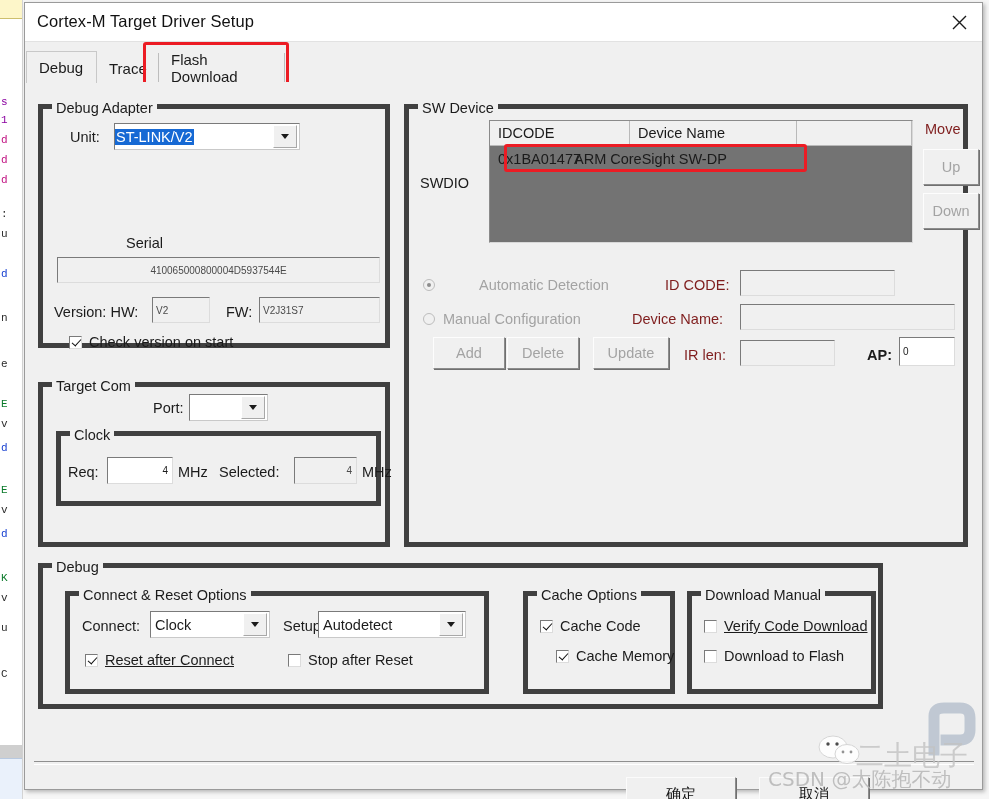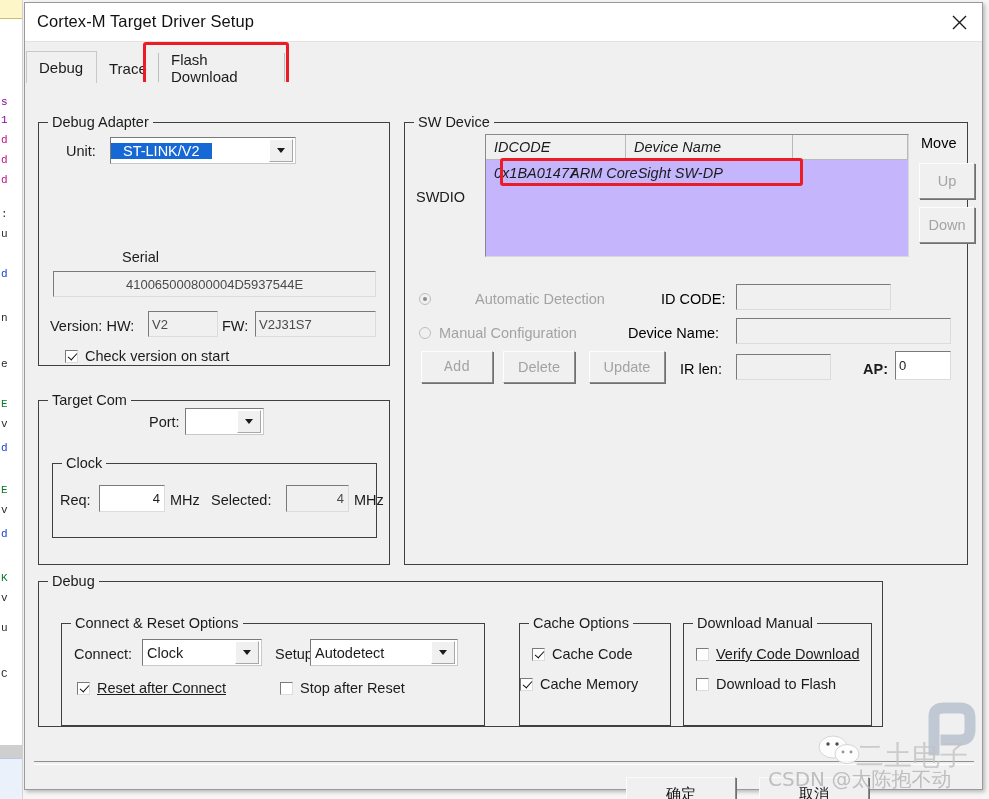--- a/index.html
+++ b/index.html
@@ -34,44 +34,44 @@
   
   .tabstrip{position:absolute;left:0;top:9px;width:955px;height:32px;}
   .tabstrip:after{content:"";position:absolute;left:0;top:31px;width:955px;height:1px;background:#c8c8c8;}
   .tab{position:absolute;top:0;height:32px;display:flex;align-items:center;
     padding:0 12px;font-size:15px;color:#1b1b1b;box-sizing:border-box;}
   .tab.active{background:#f0f0f0;border-left:1px solid #c8c8c8;border-top:1px solid #c8c8c8;border-right:1px solid #c8c8c8;z-index:3;}
   .tab.inactive{background:#f0f0f0;border-left:1px solid #bdbdbd;border-right:1px solid #bdbdbd;top:2px;height:30px;}
   .tabpage{position:absolute;left:0;top:40px;width:955px;height:700px;background:#f0f0f0;}
 
   
-  .group{position:absolute;border:1px solid #404040;box-sizing:border-box;margin-top:18px;}
+  .group{position:absolute;border:5px solid #404040;box-sizing:border-box;}
   .group>.glabel{position:absolute;top:-9px;left:9px;background:#f0f0f0;padding:0 4px;
     font-size:14.5px;color:#1b1b1b;white-space:nowrap;}
 
   
   .lbl{position:absolute;font-size:14.5px;color:#1b1b1b;white-space:nowrap;}
-  .lbl.dis{color:#000000;}
+  .lbl.dis{color:#7f1d1d;}
   .ul{text-decoration:underline;}
 
   .field{position:absolute;box-sizing:border-box;background:#ffffff;
     border-top:1.5px solid #7a7a7a;border-left:1.5px solid #7a7a7a;
     border-right:1px solid #dcdcdc;border-bottom:1px solid #dcdcdc;
-    font-size:13px;color:#1b1b1b;display:flex;align-items:center;padding:0 3px;}
+    font-size:10px;color:#1b1b1b;display:flex;align-items:center;padding:0 3px;}
   .field.ro{background:#f0f0f0;color:#4a4a4a;}
   .field.dis{background:#f0f0f0;color:#a3a3a3;}
   .field.center{justify-content:center;}
   .field.right{justify-content:flex-end;padding-right:4px;}
 
   .combo{position:absolute;box-sizing:border-box;background:#ffffff;
     border-top:1.5px solid #7a7a7a;border-left:1.5px solid #7a7a7a;
     border-right:1px solid #c9c9c9;border-bottom:1px solid #c9c9c9;
     display:flex;align-items:center;}
   .combo .ctext{flex:1;padding-left:4px;font-size:14.5px;white-space:nowrap;overflow:hidden;}
-  .combo .ctext.sel{background:#1669d4;color:#ffffff;flex:0 0 auto;padding:0 12px;}
+  .combo .ctext.sel{background:#1669d4;color:#ffffff;flex:0 0 auto;padding:0 1px;}
   .combo .carrow{width:22px;height:calc(100% - 4px);margin:2px 2px 2px 0;background:#f0f0f0;
     border:1px solid #a8a8a8;border-top-color:#ffffff;border-left-color:#ffffff;
     display:flex;align-items:center;justify-content:center;}
   .combo .carrow i{display:block;width:0;height:0;border-left:4.5px solid transparent;
     border-right:4.5px solid transparent;border-top:5px solid #1b1b1b;}
 
   .btn{position:absolute;box-sizing:border-box;background:#f0f0f0;
     border:1px solid #8c8c8c;border-top-color:#fdfdfd;border-left-color:#fdfdfd;
     box-shadow:1px 1px 0 #707070;display:flex;align-items:center;justify-content:center;
     font-size:14.5px;color:#1b1b1b;}
@@ -84,23 +84,23 @@
     margin-right:7px;position:relative;flex:0 0 auto;}
   .chk.on .box:after{content:"";position:absolute;left:3.5px;top:0.5px;width:4px;height:8px;
     border:solid #111;border-width:0 1.7px 1.7px 0;transform:rotate(42deg);}
 
   .radio{position:absolute;display:flex;align-items:center;font-size:14.5px;white-space:nowrap;color:#a3a3a3;}
   .radio .rb{width:12px;height:12px;border-radius:50%;box-sizing:border-box;
     border:1.3px solid #bdbdbd;background:#f0f0f0;margin-right:8px;position:relative;flex:0 0 auto;}
   .radio.on .rb:after{content:"";position:absolute;left:3px;top:3px;width:4px;height:4px;border-radius:50%;background:#8d8d8d;}
 
   
-  .listbox{position:absolute;box-sizing:border-box;background:#c4b5fd;
+  .listbox{position:absolute;box-sizing:border-box;background:#737373;
     border-top:1.5px solid #8a8a8a;border-left:1.5px solid #8a8a8a;
-    border-right:1px solid #d8d8d8;border-bottom:1px solid #d8d8d8;font-style:italic;}
+    border-right:1px solid #d8d8d8;border-bottom:1px solid #d8d8d8;}
   .lhead{position:absolute;left:0;top:0;right:0;height:25px;display:flex;}
   .lhead .hc{box-sizing:border-box;background:#f0f0f0;border-right:1px solid #b9b9b9;
     border-bottom:1px solid #b9b9b9;display:flex;align-items:center;padding-left:8px;
     font-size:14.5px;color:#1b1b1b;}
   .lrow{position:absolute;left:0;top:25px;height:25px;display:flex;align-items:center;font-size:14.5px;}
   .lrow .c1{width:72px;padding-left:8px;}
   .lrow .c2{padding-left:4px;}
 
   
   .redbox{position:absolute;border:3px solid #ec1c24;border-radius:3px;box-sizing:border-box;pointer-events:none;}
@@ -194,21 +194,21 @@
             <span style="flex:1"></span>
             <span class="carrow">
                 <i></i>
               </span>
           </div>
 
           <span class="lbl" style="left:83px;top:126px;">Serial</span>
           <div class="field ro center" style="left:14px;top:148px;width:323px;height:26px;">410065000800004D5937544E</div>
 
           <span class="lbl" style="left:11px;top:195px;">Version: HW:</span>
-          <div class="field ro" style="left:109px;top:188px;width:70px;height:26px;">V2</div>
+          <div class="field ro" style="left:109px;top:188px;width:58px;height:26px;">V2</div>
           <span class="lbl" style="left:183px;top:195px;">FW:</span>
           <div class="field ro" style="left:216px;top:188px;width:121px;height:26px;">V2J31S7</div>
 
           <div class="chk on" style="left:26px;top:225px;">
             <span class="box"></span>
             <span>Check version on start</span>
           </div>
         </div>
 
         <div class="group" style="left:12px;top:300px;width:352px;height:165px;">
@@ -270,21 +270,21 @@
           <div class="field dis" style="left:331px;top:161px;width:155px;height:26px;"></div>
 
           <span class="lbl dis" style="left:223px;top:202px;">Device Name:</span>
           <div class="field dis" style="left:331px;top:195px;width:215px;height:26px;"></div>
 
           <span class="lbl dis" style="left:275px;top:238px;">IR len:</span>
           <div class="field dis" style="left:331px;top:231px;width:95px;height:26px;"></div>
           <span class="lbl" style="left:458px;top:238px;font-weight:bold;">AP:</span>
           <div class="field" style="left:490px;top:228px;width:56px;height:29px;">0</div>
 
-          <div class="btn dis" style="left:16px;top:228px;width:72px;height:32px;font-family:Liberation Mono, monospace;">Add</div>
+          <div class="btn dis" style="left:24px;top:228px;width:72px;height:32px;">Add</div>
           <div class="btn dis" style="left:98px;top:228px;width:72px;height:32px;">Delete</div>
           <div class="btn dis" style="left:184px;top:228px;width:76px;height:32px;">Update</div>
         </div>
 
         <div class="group" style="left:12px;top:481px;width:845px;height:146px;">
           <span class="glabel">Debug</span>
 
           <div class="group" style="left:22px;top:23px;width:424px;height:103px;">
             <span class="glabel">Connect &amp; Reset Options</span>
 
@@ -313,21 +313,21 @@
               <span>Stop after Reset</span>
             </div>
           </div>
 
           <div class="group" style="left:480px;top:23px;width:152px;height:103px;">
             <span class="glabel">Cache Options</span>
             <div class="chk on" style="left:12px;top:22px;">
               <span class="box"></span>
               <span>Cache Code</span>
             </div>
-            <div class="chk on" style="left:0;top:52px;">
+            <div class="chk on" style="left:28px;top:52px;">
               <span class="box"></span>
               <span>Cache Memory</span>
             </div>
           </div>
 
           <div class="group" style="left:644px;top:23px;width:189px;height:103px;">
             <span class="glabel">Download Manual</span>
             <div class="chk" style="left:12px;top:22px;">
               <span class="box"></span>
               <span class="ul">Verify Code Download</span>

